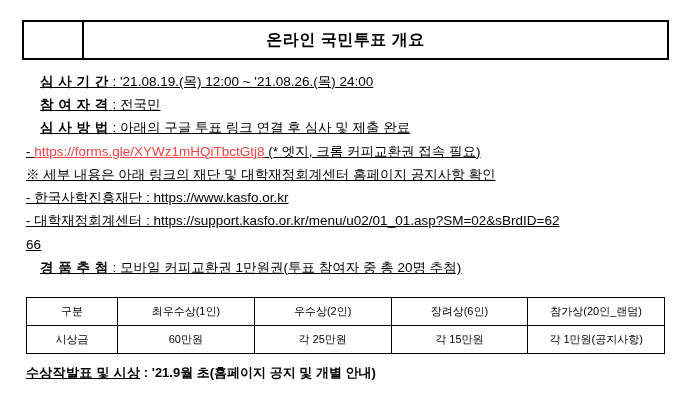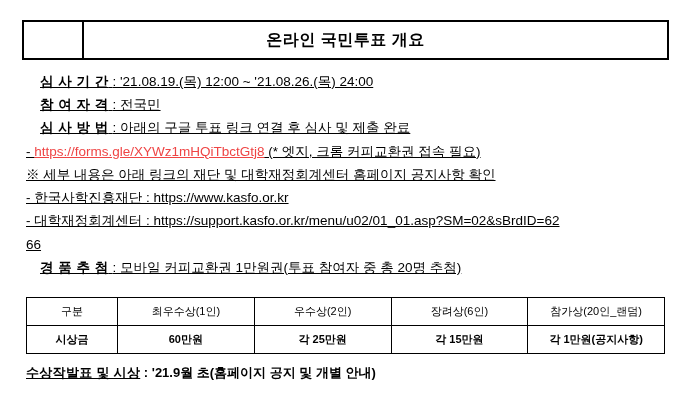--- a/index.html
+++ b/index.html
@@ -89,21 +89,20 @@
     width: 100%;
     font-size: 11px;
     table-layout: fixed;
   }
   table.prize td {
     border: 1.5px solid #000;
     text-align: center;
     height: 25px;
     padding: 1px 2px;
     white-space: nowrap;
-    font-weight: bold;
   }
   table.prize td.hdr {
     font-weight: normal;
   }
   table.prize td.col1 {
     width: 86px;
   }
 
   
   .footer {

